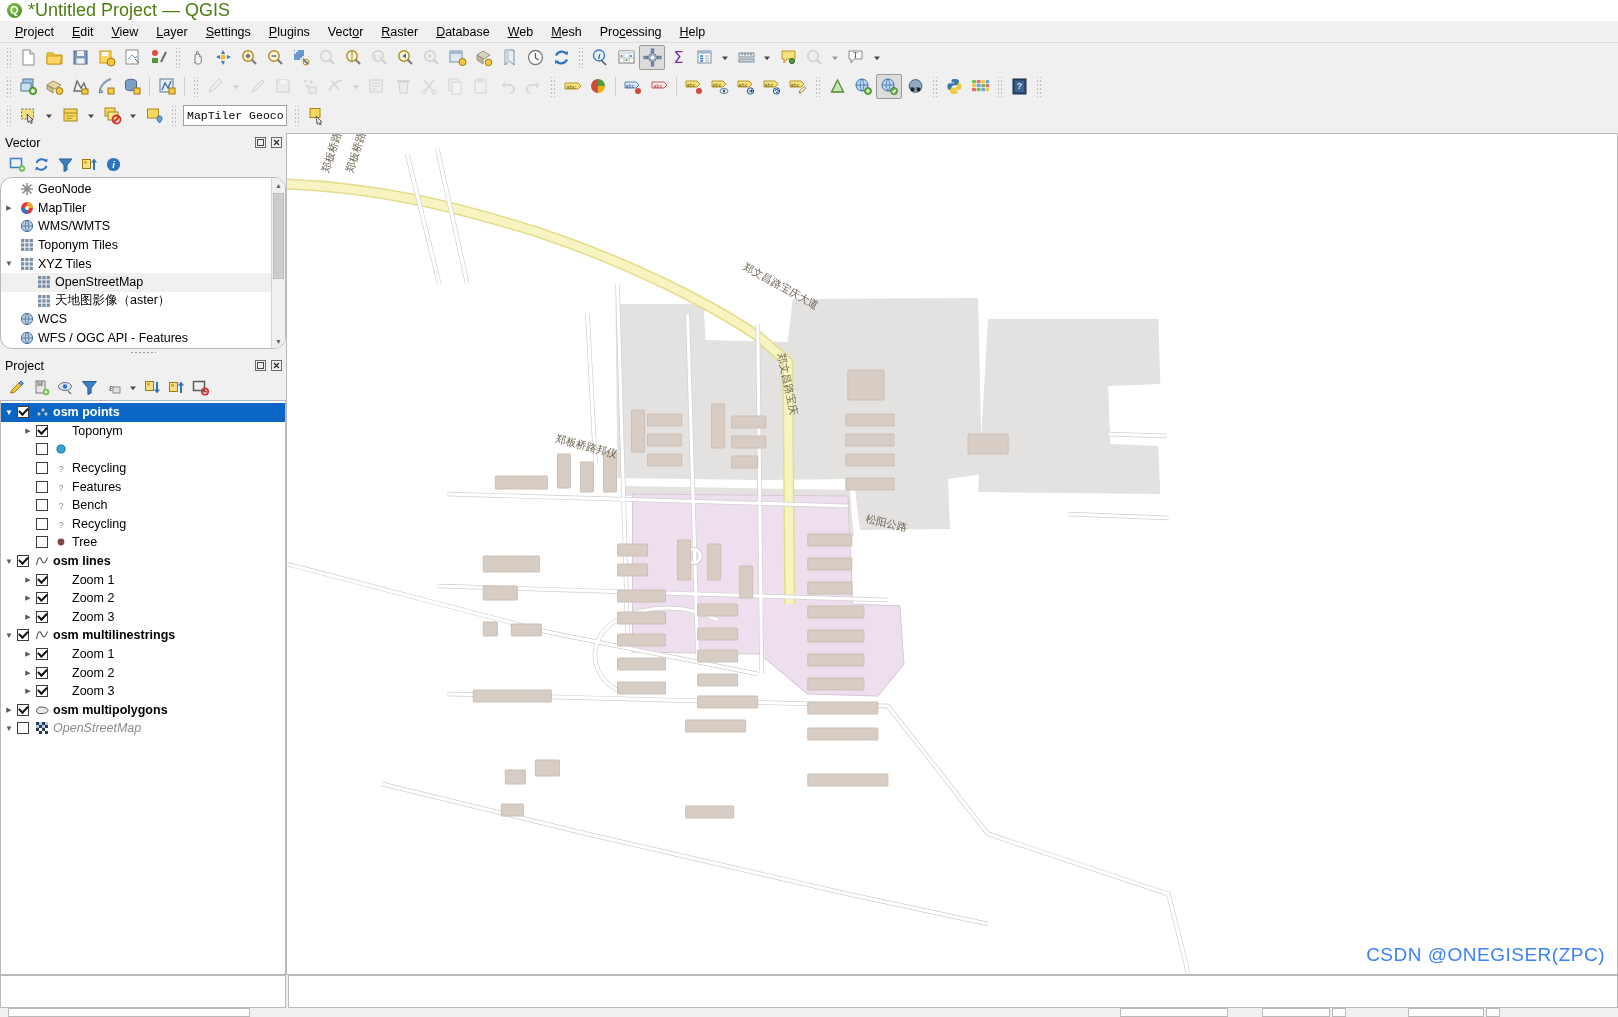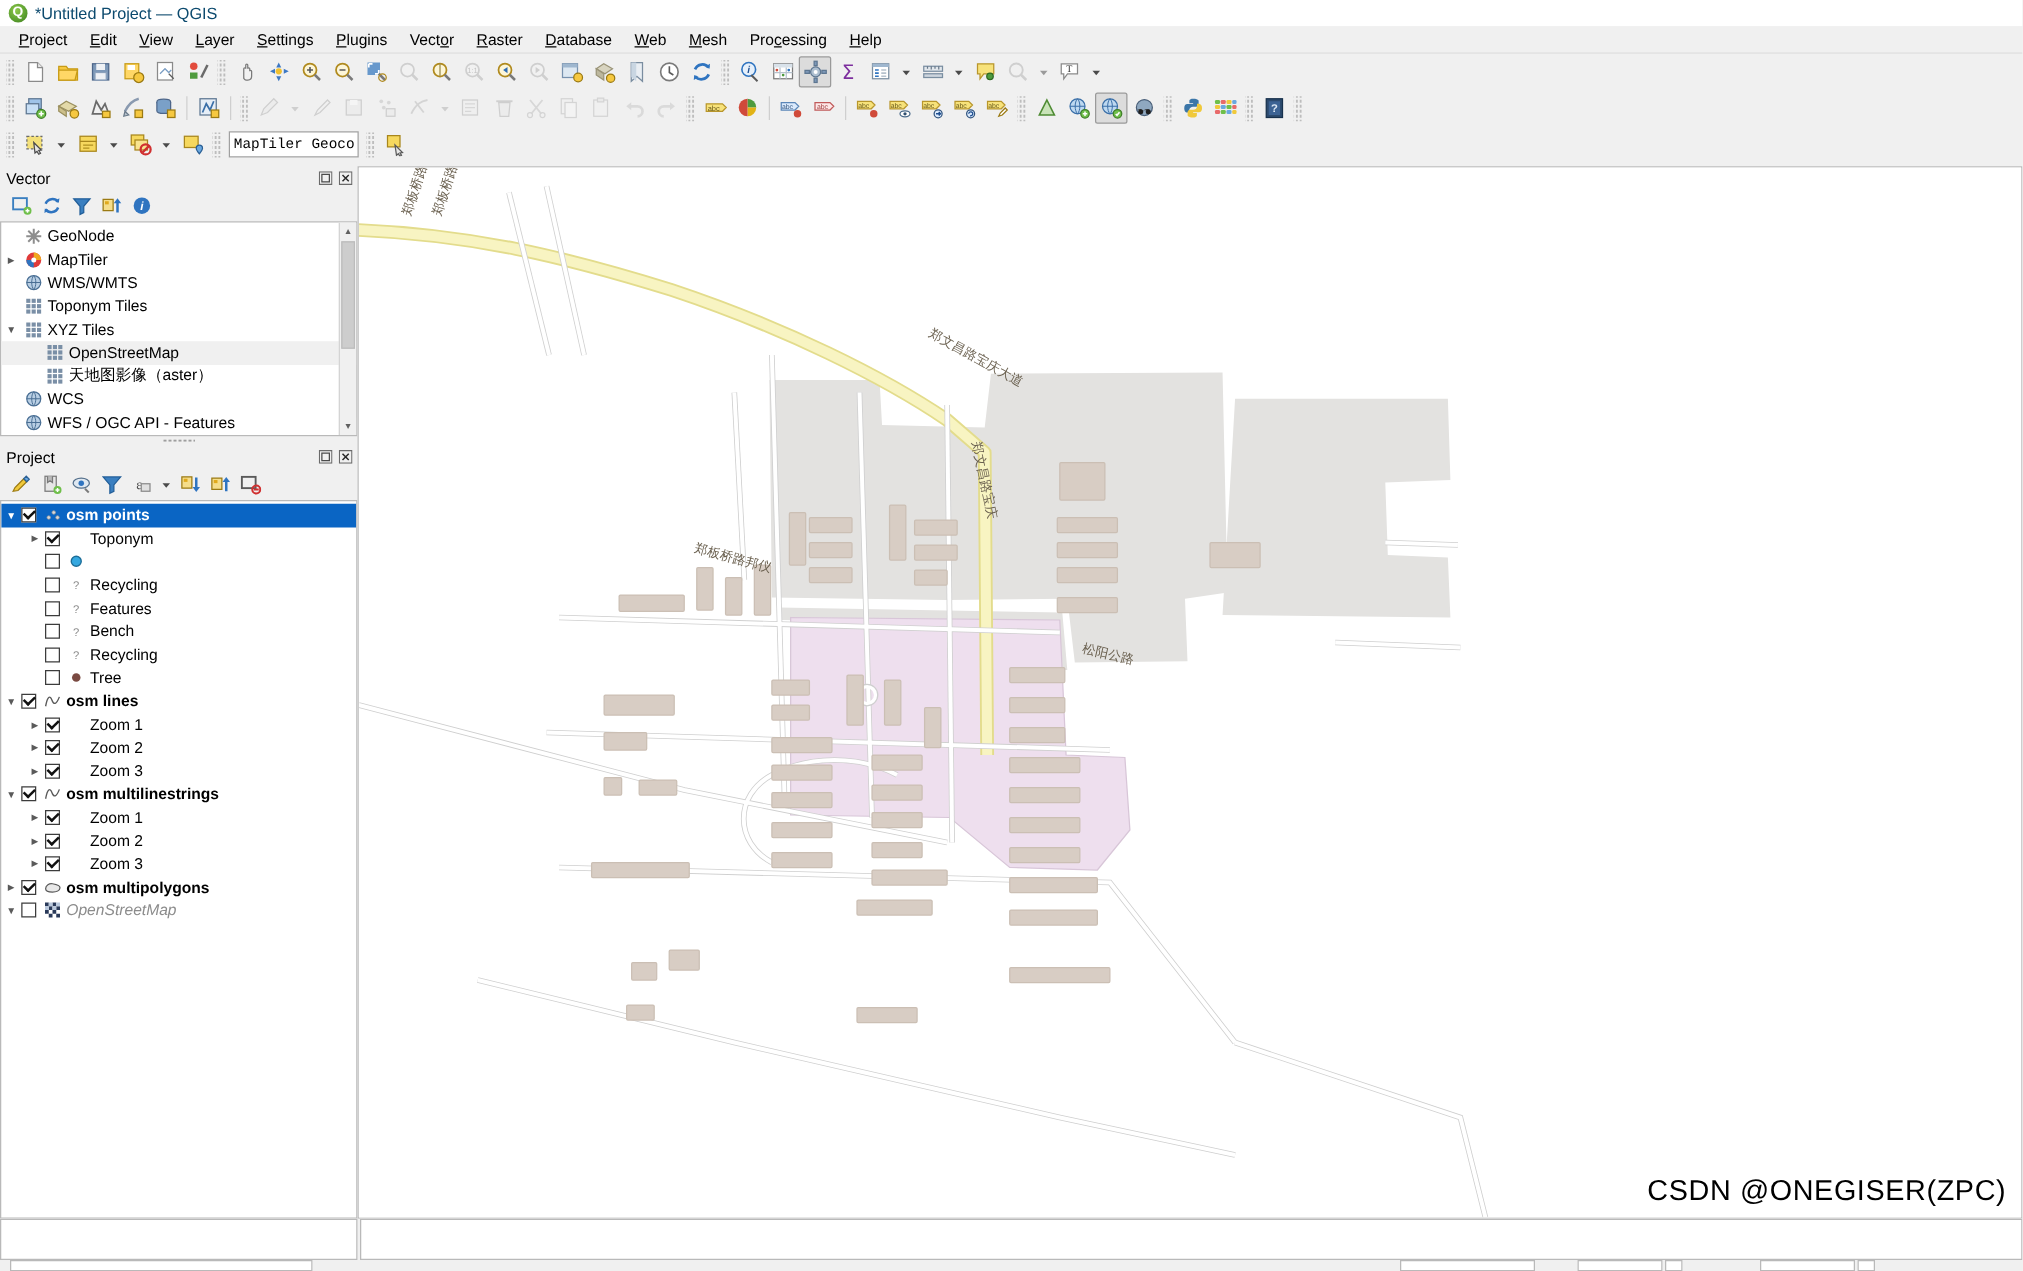--- a/index.html
+++ b/index.html
@@ -26,21 +26,21 @@
   }
   .titlebar .app-icon .ring {
     position: absolute; inset: 0;
     border-radius: 50%;
     background: radial-gradient(circle at 40% 35%, #8ec84a 0%, #5a9e2f 60%, #3e7a1e 100%);
   }
   .titlebar .app-icon .q {
     position: absolute; left: 3px; top: 0px;
     color: #fff; font-size: 11px; font-weight: bold; line-height: 15px;
   }
-  .titlebar .title { font-size: 13px; color: #0c4a6e; }
+  .titlebar .title { font-size: 18px; color: #4d7c0f; }
 
   
   .menubar {
     height: 22px; display: flex; align-items: center;
     background: #f0f0f0; border-bottom: 1px solid #dcdcdc;
     padding-left: 6px;
   }
   .menubar .mi {
     padding: 2px 9px; font-size: 12.5px; color: #000; cursor: default;
     white-space: nowrap;
@@ -102,21 +102,21 @@
   .pbtn {
     width: 22px; height: 21px; display:flex; align-items:center; justify-content:center;
     border: 1px solid transparent; border-radius: 2px; cursor: default;
   }
   .pbtn.tiny { width: 13px; }
 
   .tree-box {
     background: #fff; border: 1px solid #b9b9b9;
     position: relative; overflow: hidden;
   }
-  #browser-box { height: 172px; margin: 0 0 0 0; }
+  #browser-box { height: 172px; margin: 0 0 0 0; border-radius: 12px; }
   #layers-box  { flex: 1; }
 
   .tree { padding: 2px 0 0 0; }
   .trow {
     height: 18.6px; display: flex; align-items: center;
     font-size: 12.5px; white-space: nowrap; cursor: default;
   }
   .trow.sel-gray { background: #f0f0f0; }
   .trow.sel-blue { background: #0a65c4; color: #fff; }
   .twist {
@@ -168,21 +168,21 @@
     width: 26px; height: 3px;
     background-image: radial-gradient(#9e9e9e 1px, transparent 1px);
     background-size: 4px 3px;
   }
 
   
   .map-wrap { flex: 1; position: relative; border: 1px solid #b9b9b9; border-left: 1px solid #b9b9b9; background: #fff; overflow: hidden; }
   .map-canvas { position: absolute; inset: 0; background: #ffffff; }
   .watermark {
     position: absolute; right: 12px; bottom: 8px;
-    font-size: 23px; color: #000000; letter-spacing: .5px;
+    font-size: 19px; color: #3b82f6; letter-spacing: .5px;
     font-family: "Liberation Sans", sans-serif;
     pointer-events: none;
   }
 
   
   .statusbar {
     position: absolute; left: 0; right: 0; bottom: 0; height: 42px;
     background: #f0f0f0; display: flex; align-items: flex-start;
   }
   .sb-cell {

